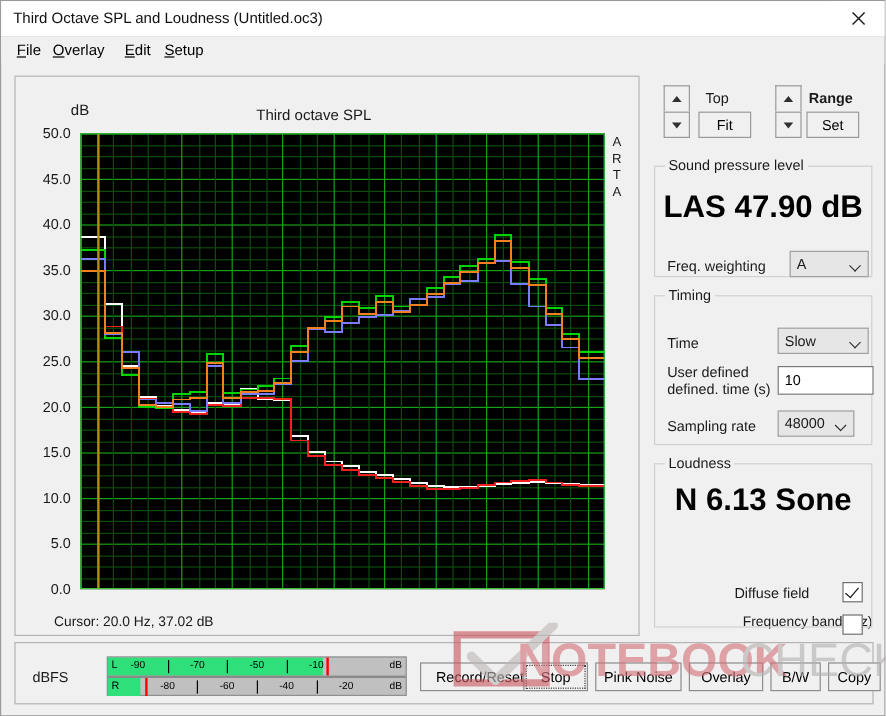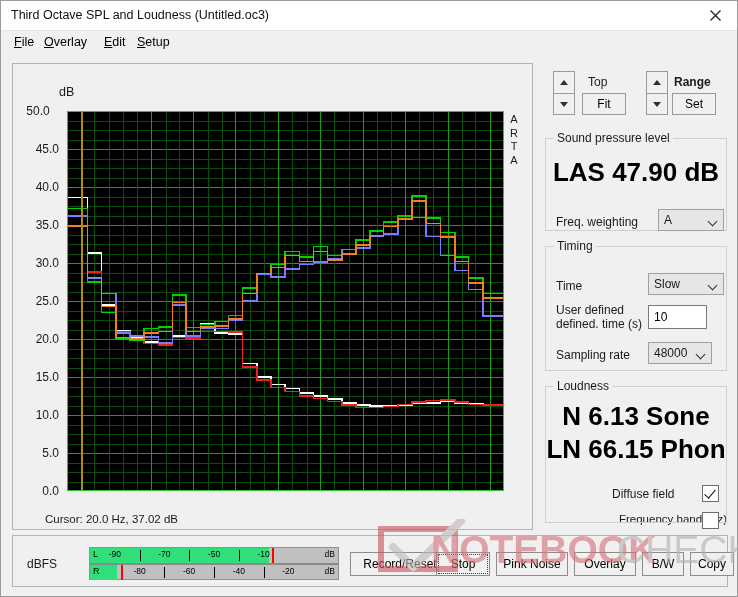--- a/index.html
+++ b/index.html
@@ -138,20 +138,21 @@
       <span class="u">E</span><span>dit</span>
     </div>
     <div class="menu-item" style="left:133px;">
       <span class="u">S</span><span>etup</span>
     </div>
   </div>
 
   <div class="plot-panel"></div>
 
   <div class="ylabel-db">dB</div>
+  <div class="plot-title">Third octave SPL</div>
 
   <div class="graph" id="graph">
       <div class="gridh" style="left: 0px; width: 437px; height: 1px; top: 371px;"></div>
       <div class="gridh" style="left: 0px; width: 437px; height: 1px; top: 361px;"></div>
       <div class="gridh" style="left: 0px; width: 437px; height: 1px; top: 352px;"></div>
       <div class="gridh major" style="left: 0px; width: 437px; height: 1px; top: 342px;"></div>
       <div class="gridh" style="left: 0px; width: 437px; height: 1px; top: 333px;"></div>
       <div class="gridh" style="left: 0px; width: 437px; height: 1px; top: 323px;"></div>
       <div class="gridh" style="left: 0px; width: 437px; height: 1px; top: 314px;"></div>
       <div class="gridh major" style="left: 0px; width: 437px; height: 1px; top: 304px;"></div>
@@ -223,21 +224,21 @@
         <path d="M0.0,114.8 L6.8,114.8 L6.8,114.8 L20.5,114.8 L20.5,161.1 L34.4,161.1 L34.4,195.3 L48.8,195.3 L48.8,221.2 L63.0,221.2 L63.0,228.8 L76.9,228.8 L76.9,232.6 L91.3,232.6 L91.3,234.1 L105.5,234.1 L105.5,226.5 L119.1,226.5 L119.1,227.2 L133.5,227.2 L133.5,220.4 L147.9,220.4 L147.9,220.4 L161.6,220.4 L161.6,221.2 L175.5,221.2 L175.5,256.1 L189.9,256.1 L189.9,269.0 L204.1,269.0 L204.1,276.6 L218.0,276.6 L218.0,280.4 L232.4,280.4 L232.4,285.0 L246.6,285.0 L246.6,287.3 L260.3,287.3 L260.3,290.3 L274.7,290.3 L274.7,294.1 L289.1,294.1 L289.1,296.4 L302.7,296.4 L302.7,296.4 L316.6,296.4 L316.6,295.6 L331.0,295.6 L331.0,293.4 L345.2,293.4 L345.2,291.1 L359.1,291.1 L359.1,289.6 L373.5,289.6 L373.5,288.8 L387.7,288.8 L387.7,291.1 L401.4,291.1 L401.4,293.4 L415.8,293.4 L415.8,294.1 L430.2,294.1 L430.2,294.1 L437.0,294.1" fill="none" stroke="#ee2020" stroke-width="1.6" shape-rendering="crispEdges"></path>
         <path d="M0.0,97.3 L6.8,97.3 L6.8,97.3 L20.5,97.3 L20.5,171.0 L34.4,171.0 L34.4,201.4 L48.8,201.4 L48.8,228.0 L63.0,228.0 L63.0,228.8 L76.9,228.8 L76.9,217.4 L91.3,217.4 L91.3,215.8 L105.5,215.8 L105.5,183.9 L119.1,183.9 L119.1,216.6 L133.5,216.6 L133.5,213.6 L147.9,213.6 L147.9,210.5 L161.6,210.5 L161.6,204.4 L175.5,204.4 L175.5,177.1 L189.9,177.1 L189.9,162.6 L204.1,162.6 L204.1,153.5 L218.0,153.5 L218.0,140.6 L232.4,140.6 L232.4,145.9 L246.6,145.9 L246.6,135.3 L260.3,135.3 L260.3,144.4 L274.7,144.4 L274.7,138.3 L289.1,138.3 L289.1,129.2 L302.7,129.2 L302.7,120.1 L316.6,120.1 L316.6,111.0 L331.0,111.0 L331.0,104.9 L345.2,104.9 L345.2,85.1 L359.1,85.1 L359.1,107.2 L373.5,107.2 L373.5,121.6 L387.7,121.6 L387.7,145.9 L401.4,145.9 L401.4,167.2 L415.8,167.2 L415.8,182.4 L430.2,182.4 L430.2,182.4 L437.0,182.4" fill="none" stroke="#00d400" stroke-width="1.6" shape-rendering="crispEdges"></path>
         <path d="M0.0,104.9 L6.8,104.9 L6.8,104.9 L20.5,104.9 L20.5,167.2 L34.4,167.2 L34.4,182.4 L48.8,182.4 L48.8,221.9 L63.0,221.9 L63.0,225.0 L76.9,225.0 L76.9,225.7 L91.3,225.7 L91.3,231.8 L105.5,231.8 L105.5,193.8 L119.1,193.8 L119.1,225.0 L133.5,225.0 L133.5,217.4 L147.9,217.4 L147.9,217.4 L161.6,217.4 L161.6,209.0 L175.5,209.0 L175.5,190.0 L189.9,190.0 L189.9,163.4 L204.1,163.4 L204.1,165.7 L218.0,165.7 L218.0,158.1 L232.4,158.1 L232.4,153.5 L246.6,153.5 L246.6,151.2 L260.3,151.2 L260.3,148.2 L274.7,148.2 L274.7,138.3 L289.1,138.3 L289.1,136.8 L302.7,136.8 L302.7,125.4 L316.6,125.4 L316.6,123.1 L331.0,123.1 L331.0,107.9 L345.2,107.9 L345.2,106.4 L359.1,106.4 L359.1,125.4 L373.5,125.4 L373.5,144.4 L387.7,144.4 L387.7,159.6 L401.4,159.6 L401.4,178.6 L415.8,178.6 L415.8,205.2 L430.2,205.2 L430.2,205.2 L437.0,205.2" fill="none" stroke="#7b7bff" stroke-width="1.6" shape-rendering="crispEdges"></path>
         <path d="M0.0,114.8 L6.8,114.8 L6.8,114.8 L20.5,114.8 L20.5,166.4 L34.4,166.4 L34.4,195.3 L48.8,195.3 L48.8,226.5 L63.0,226.5 L63.0,228.0 L76.9,228.0 L76.9,221.9 L91.3,221.9 L91.3,220.4 L105.5,220.4 L105.5,191.5 L119.1,191.5 L119.1,220.4 L133.5,220.4 L133.5,215.8 L147.9,215.8 L147.9,215.1 L161.6,215.1 L161.6,208.2 L175.5,208.2 L175.5,182.4 L189.9,182.4 L189.9,162.6 L204.1,162.6 L204.1,156.6 L218.0,156.6 L218.0,144.4 L232.4,144.4 L232.4,150.5 L246.6,150.5 L246.6,140.6 L260.3,140.6 L260.3,149.0 L274.7,149.0 L274.7,142.9 L289.1,142.9 L289.1,133.8 L302.7,133.8 L302.7,124.6 L316.6,124.6 L316.6,115.5 L331.0,115.5 L331.0,107.9 L345.2,107.9 L345.2,89.7 L359.1,89.7 L359.1,112.5 L373.5,112.5 L373.5,126.2 L387.7,126.2 L387.7,150.5 L401.4,150.5 L401.4,171.8 L415.8,171.8 L415.8,187.0 L430.2,187.0 L430.2,187.0 L437.0,187.0" fill="none" stroke="#f08020" stroke-width="1.6" shape-rendering="crispEdges"></path>
       </svg>
       <div class="cursor-line" style="left: 14px; background: rgb(176, 140, 16);"></div>
     </div>
   <div class="graph-border"></div>
 
   <div class="ytick-wrap" id="yticks">
-      <div class="ytick" style="top: 0px; text-align: center;">50.0</div>
+      <div class="ytick" style="top: 0px;">50.0</div>
       <div class="ytick" style="top: 38px;">45.0</div>
       <div class="ytick" style="top: 76px;">40.0</div>
       <div class="ytick" style="top: 114px;">35.0</div>
       <div class="ytick" style="top: 152px;">30.0</div>
       <div class="ytick" style="top: 190px;">25.0</div>
       <div class="ytick" style="top: 228px;">20.0</div>
       <div class="ytick" style="top: 266px;">15.0</div>
       <div class="ytick" style="top: 304px;">10.0</div>
       <div class="ytick" style="top: 342px;">5.0</div>
       <div class="ytick" style="top: 380px;">0.0</div>
@@ -290,35 +291,34 @@
     <fieldset class="group" style="left:4px;top:176px;width:182px;height:132px;">
       <legend>Timing</legend>
       <div class="row-lbl" style="left:10px;top:26px;">Time</div>
       <div class="combo" style="left:102px;top:20px;width:76px;">
         <div class="txt">Slow</div>
         <div class="chev"></div>
       </div>
 
       <div class="row-lbl" style="left:10px;top:50px;">User defined</div>
       <div class="row-lbl" style="left:10px;top:64px;">defined. time (s)</div>
-      <div class="txtfield" style="left:102px;top:52px;width:59px;">
+      <div class="txtfield" style="left:102px;top:52px;width:80px;">
         <div class="txt">10</div>
       </div>
 
       <div class="row-lbl" style="left:10px;top:95px;">Sampling rate</div>
       <div class="combo" style="left:102px;top:89px;width:64px;">
         <div class="txt">48000</div>
         <div class="chev"></div>
       </div>
     </fieldset>
 
     <fieldset class="group" style="left:4px;top:316px;width:182px;height:144px;">
       <legend>Loudness</legend>
       <div class="bigval" style="margin-top:8px;">N 6.13 Sone</div>
-      <div class="bigval" style="margin-top:2px;">LN 66.15 Phon</div>
 
       <div class="row-lbl" style="left:66px;top:94px;">Diffuse field</div>
       <div class="chk on" style="left:156px;top:92px;"></div>
 
       <div class="chk" style="left:156px;top:119px;"></div>
     </fieldset>
   </div>
 
   <div class="bottombar"></div>
   <div class="dbfs-lbl">dBFS</div>

